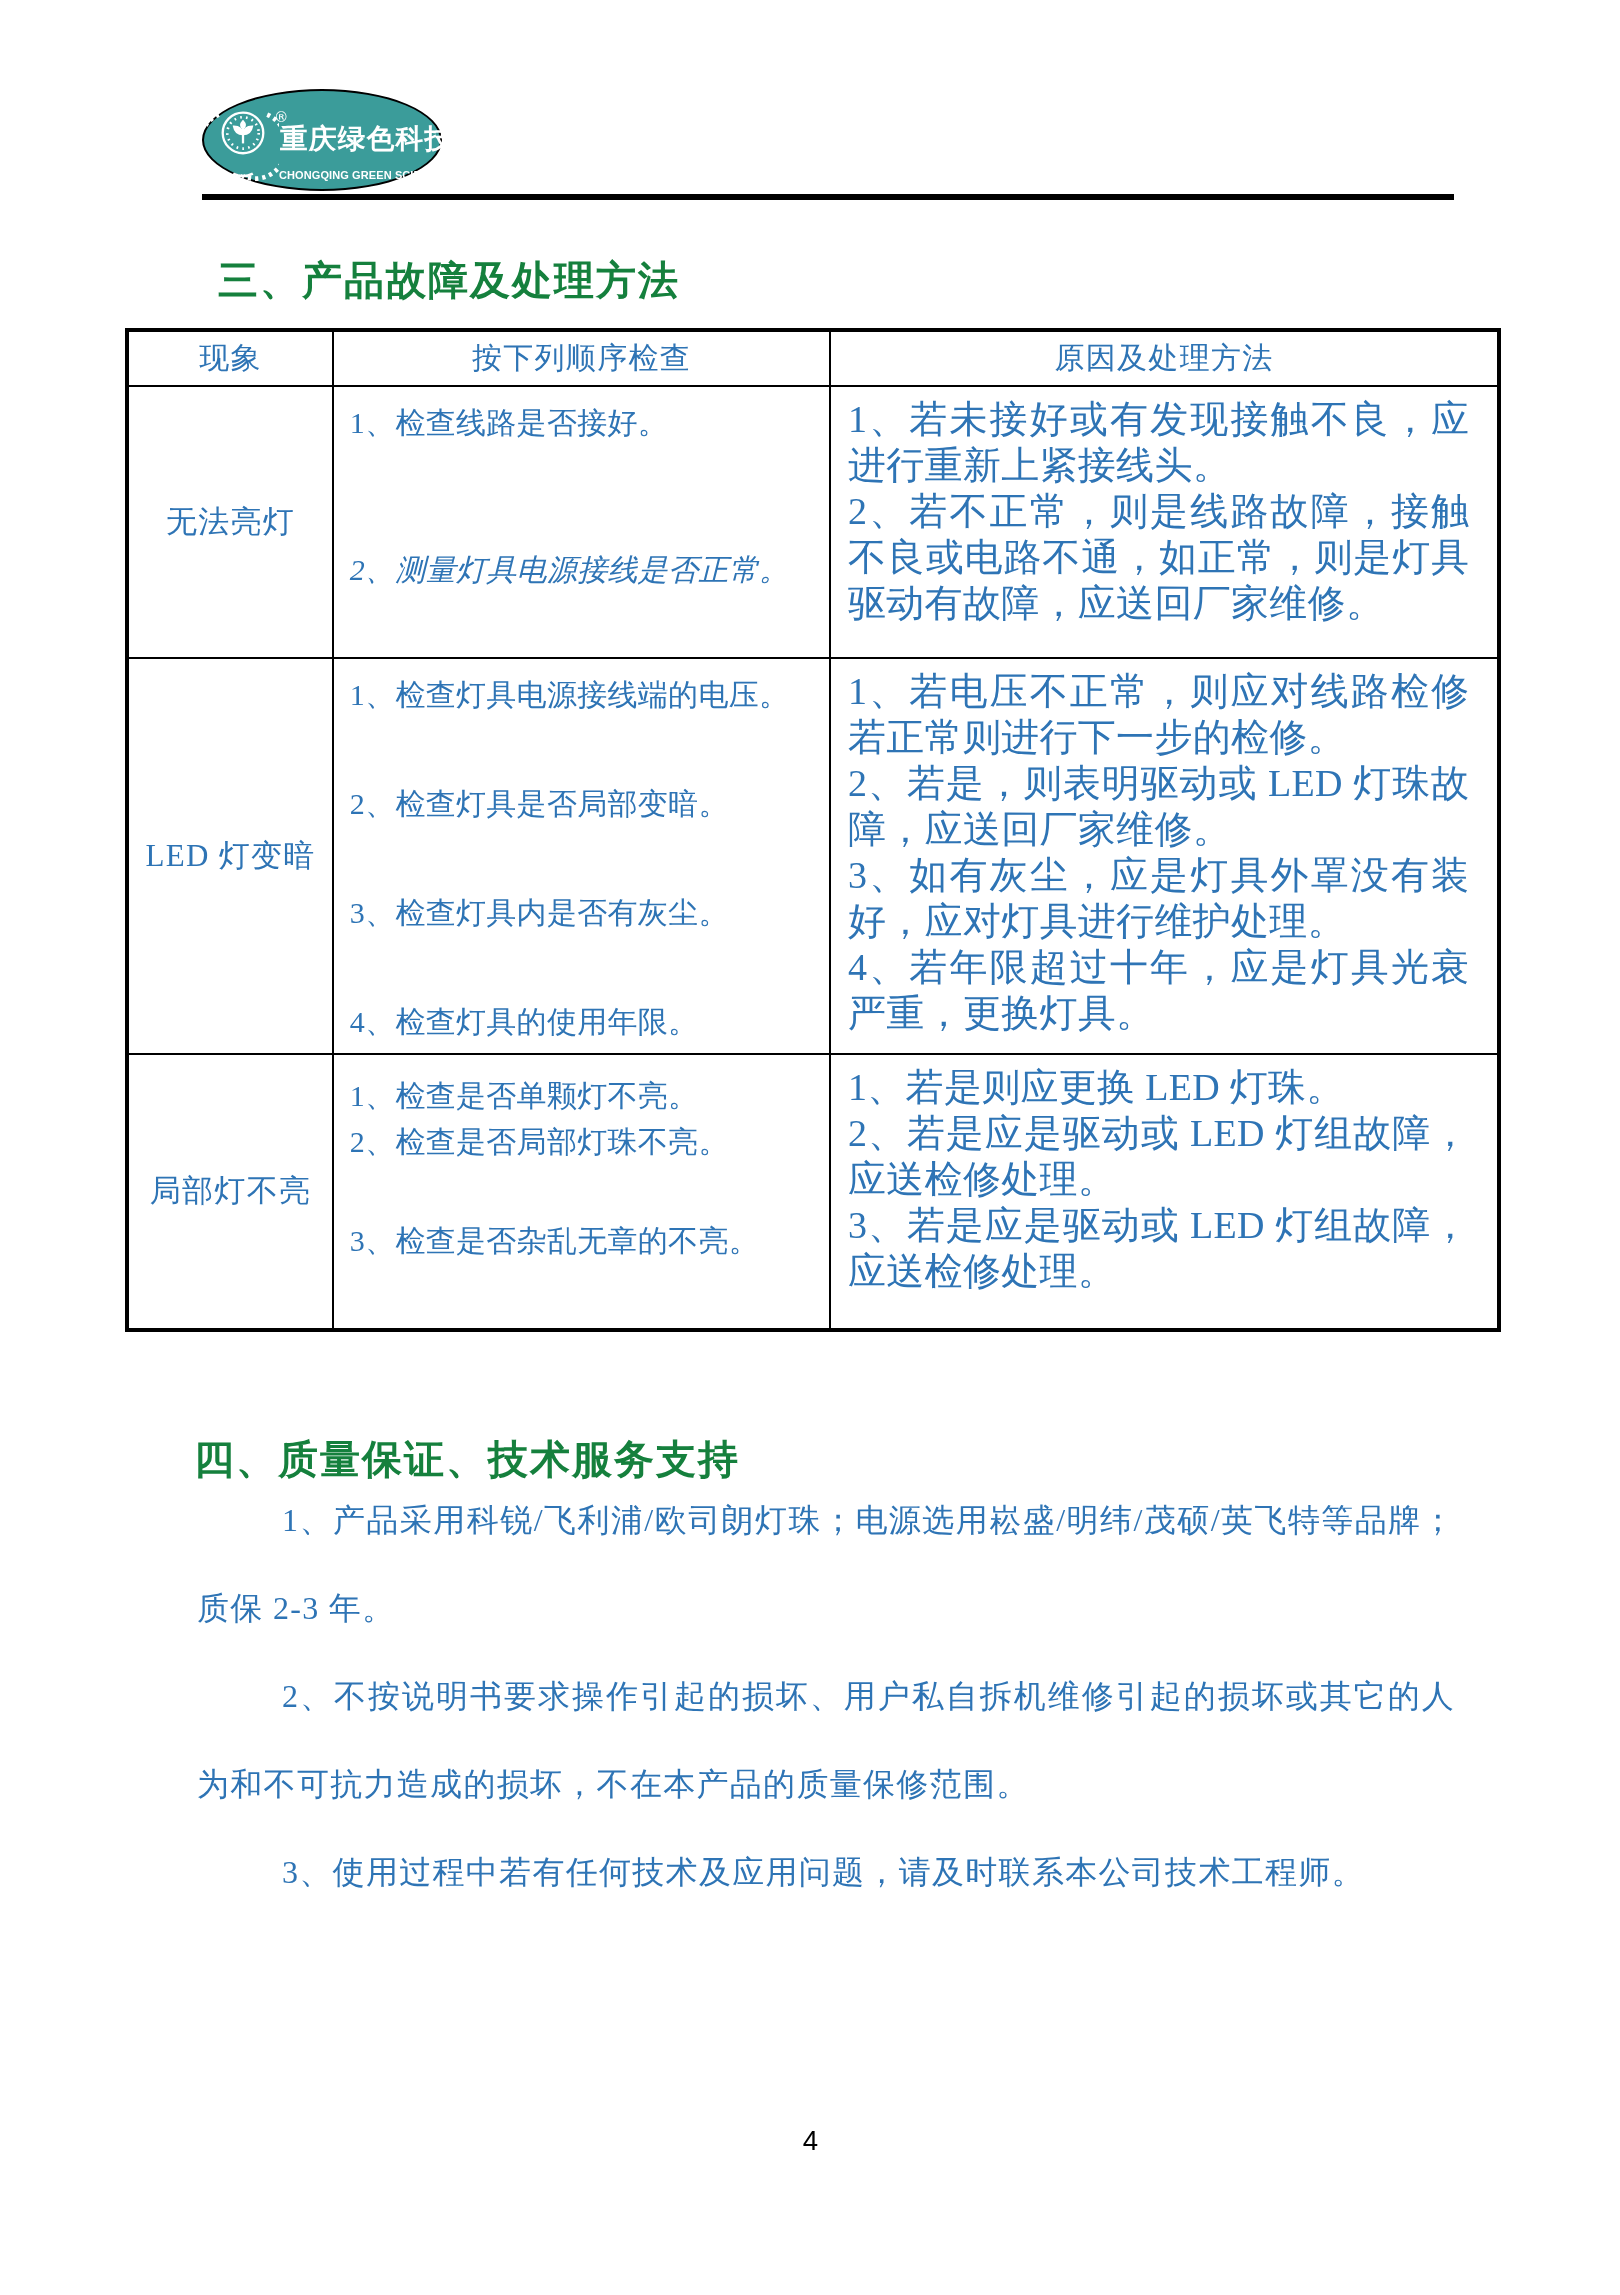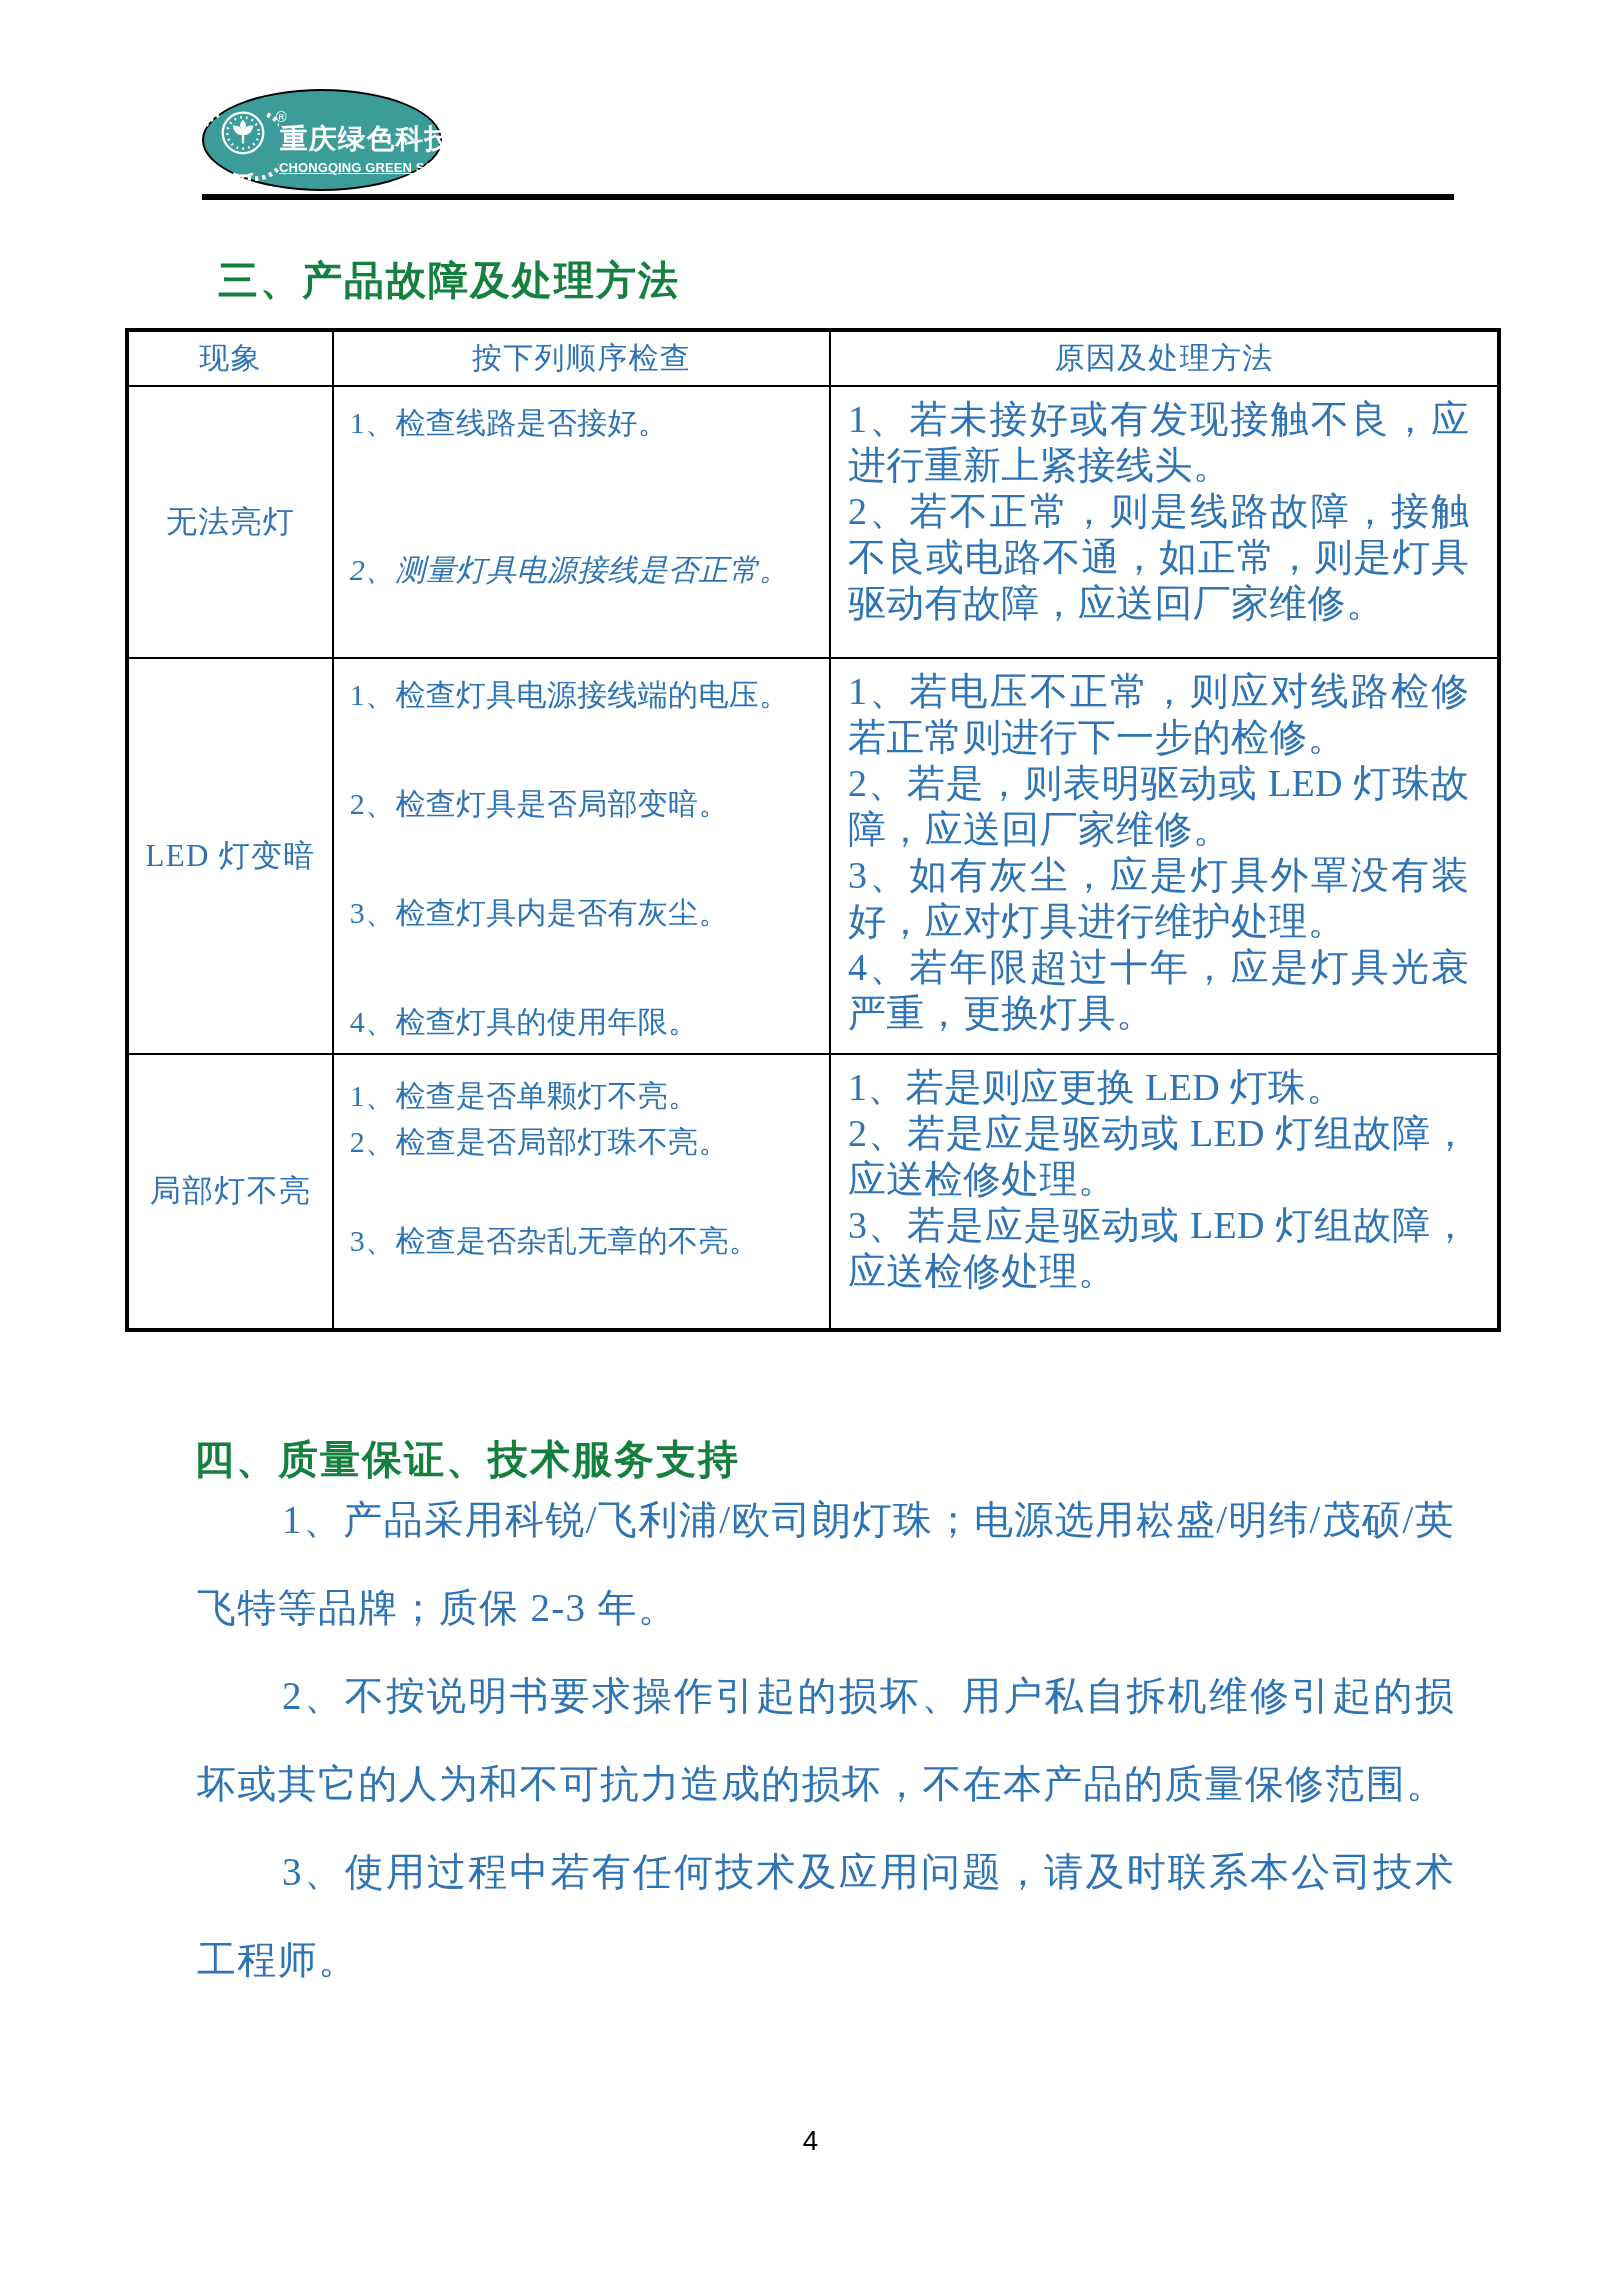--- a/index.html
+++ b/index.html
@@ -23,24 +23,24 @@
   .reg-mark{
     position:absolute;left:70px;top:18.4px;
     color:#fff;font-size:14.4px;font-family:"DejaVu Sans",sans-serif;
   }
   .logo-cn{
     position:absolute;left:76px;top:29px;width:152px;
     color:#fff;font-size:27.6px;font-weight:bold;letter-spacing:1.3px;
     white-space:nowrap;
   }
   .logo-en{
-    position:absolute;left:75px;top:69px;width:158px;
-    color:#fff;font-size:13px;font-weight:bold;
+    position:absolute;left:75px;top:78px;width:158px;
+    color:#fff;font-size:11px;font-weight:bold;
     font-family:"Liberation Sans","DejaVu Sans",sans-serif;
-    white-space:nowrap;letter-spacing:0.1px;text-decoration:underline;
+    white-space:nowrap;letter-spacing:0.1px;
   }
   .rule{
     position:absolute;left:202px;top:194px;
     width:1252px;height:5.9px;background:#000;
   }
   
   .sec-title{
     position:absolute;
     color:#15803d;
     font-size:40px;font-weight:bold;
@@ -86,21 +86,21 @@
   tr.row-c td.c2{padding-top:19.7px;}
   tr.row-c td.c2 .check:nth-child(2){margin-top:3px;}
   tr.row-c td.c2 .check:nth-child(3){margin-top:56px;}
   
   .paras{
     position:absolute;left:197px;top:1476px;width:1258px;
     color:#2e74b5;
   }
   .paras p{
     margin:0;
-    font-size:39px;line-height:88px;
+    font-size:32px;line-height:88px;
     text-align:justify;text-indent:85px;
     letter-spacing:1.3px;
   }
   
   .pageno{
     position:absolute;left:0;top:2125px;width:100%;
     text-align:center;color:#000;
     font-size:27.6px;font-family:"Liberation Sans","DejaVu Sans",sans-serif;
   }
 </style>

